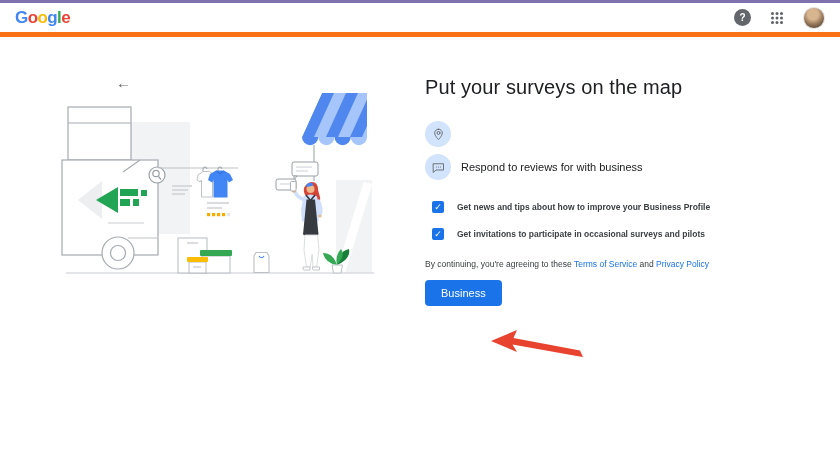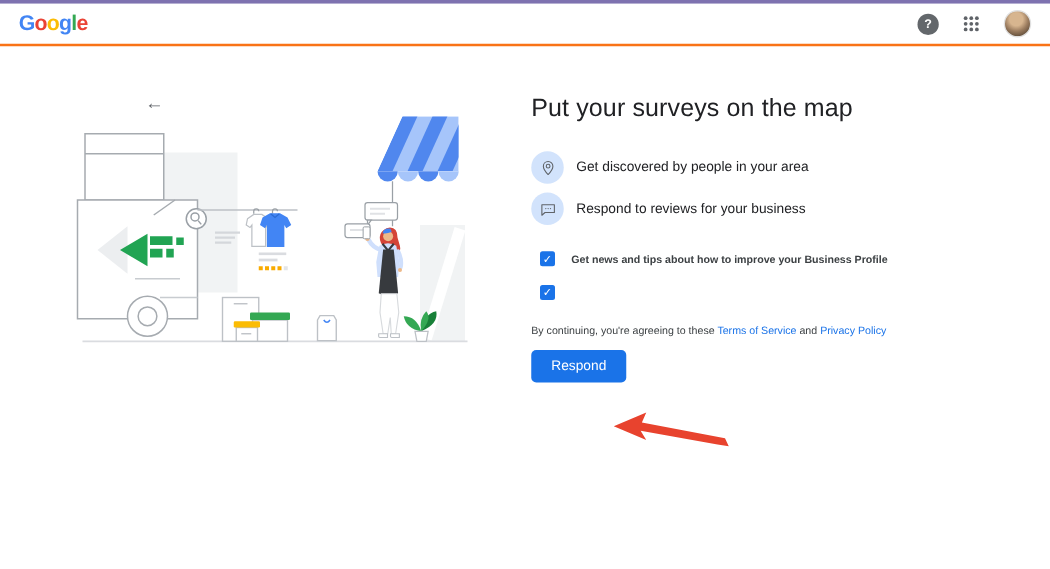--- a/index.html
+++ b/index.html
@@ -6,21 +6,21 @@
     --topline:#7e72b0; --brand-blue:#4285f4; --brand-red:#ea4335; --brand-yellow:#fbbc05;
     --brand-green:#34a853; --accent:#1a73e8; --icon-bg:#d2e3fc; --annotation-red:#e8432e;
     --text-dark:#202124; --text-gray:#7d8287; --text-mid:#3c4043;
   }
   *{box-sizing:border-box;margin:0;padding:0;}
   html,body{width:840px;height:455px;}
   body{position:relative;background:#fff;overflow:hidden;
        font-family:"Liberation Sans",sans-serif;color:var(--text-dark);}
   .topline{position:absolute;top:0;left:0;width:840px;height:3px;background:var(--topline);}
   header{position:absolute;top:3px;left:0;width:840px;height:34px;background:#fff;
-         border-bottom:2px solid #f97316;display:flex;align-items:center;
+         border-bottom:5px solid #f97316;display:flex;align-items:center;
          justify-content:space-between;padding:0 15px;}
   .logo{font-size:17px;font-weight:700;letter-spacing:-0.6px;cursor:pointer;}
   .c-b{color:var(--brand-blue);} .c-r{color:var(--brand-red);}
   .c-y{color:var(--brand-yellow);} .c-g{color:var(--brand-green);}
   .hdr-right{display:flex;align-items:center;gap:19px;}
   .help-btn{width:17px;height:17px;border-radius:50%;background:#63676b;color:#fff;
             border:none;font-size:10px;font-weight:700;display:flex;align-items:center;
             justify-content:center;cursor:pointer;font-family:inherit;}
   .apps-btn{width:14px;height:14px;border:none;background:none;position:relative;cursor:pointer;}
   .apps-btn::before{content:"";position:absolute;left:1px;top:1px;width:3px;height:3px;
@@ -204,49 +204,49 @@
   <h1>Put your surveys on the map</h1>
 
   <ul class="features">
     <li class="feature">
       <span class="ficon">
         <svg viewBox="0 0 24 24" width="15" height="15">
           <path d="M12 3.5c-3.4 0-6.1 2.7-6.1 6.1 0 4.5 6.1 10.6 6.1 10.6s6.1-6.1 6.1-10.6c0-3.4-2.7-6.1-6.1-6.1z"></path>
           <circle cx="12" cy="9.5" r="2.4"></circle>
         </svg>
       </span>
-      <span class="flabel">Get discovered by people in your area</span>
     </li>
     <li class="feature">
       <span class="ficon">
         <svg viewBox="0 0 24 24" width="15" height="15">
           <path d="M4 6 H20 V16 H8 L4 19.5 Z"></path>
           <circle cx="9" cy="11" r="0.8" fill="#5f6368" stroke="none"></circle>
           <circle cx="12" cy="11" r="0.8" fill="#5f6368" stroke="none"></circle>
           <circle cx="15" cy="11" r="0.8" fill="#5f6368" stroke="none"></circle>
         </svg>
       </span>
-      <span class="flabel">Respond to reviews for your business</span>
+      <span class="flabel">Respond to reviews for with business</span>
     </li>
   </ul>
 
   <div class="opts">
     <label class="opt">
       <span class="cb" role="checkbox" aria-checked="true">
         <span>✓</span>
       </span>
       <span class="olabel">Get news and tips about how to improve your Business Profile</span>
     </label>
     <label class="opt">
       <span class="cb" role="checkbox" aria-checked="true">
         <span>✓</span>
       </span>
+      <span class="olabel">Get invitations to participate in occasional surveys and pilots</span>
     </label>
   </div>
 
   <p class="terms"><span>By continuing, you're agreeing to these </span><a href="#">Terms of Service</a><span> and </span><a href="#">Privacy Policy</a></p>
 
-  <button class="continue">Respond</button>
+  <button class="continue">Business</button>
 </section>
 
 <svg class="red-arrow" viewBox="0 0 95 32" aria-hidden="true">
   <polygon points="2,13 28,2 24.5,10 91,22.5 94,29 85,27.5 23.5,16.5 28,24" fill="#e8432e"></polygon>
 </svg>
 
 </body></html>

